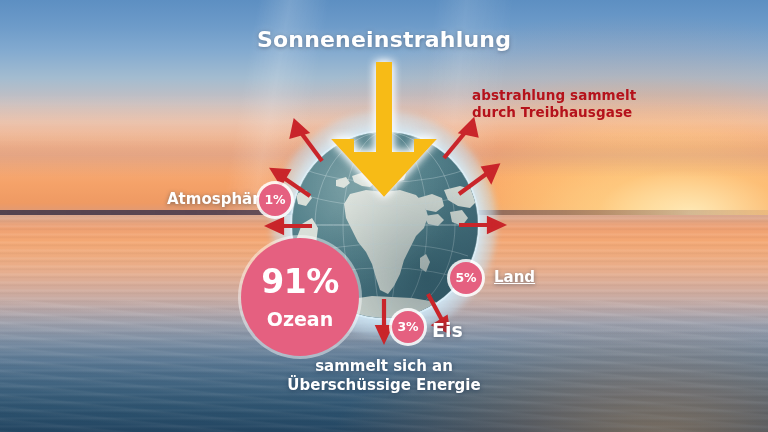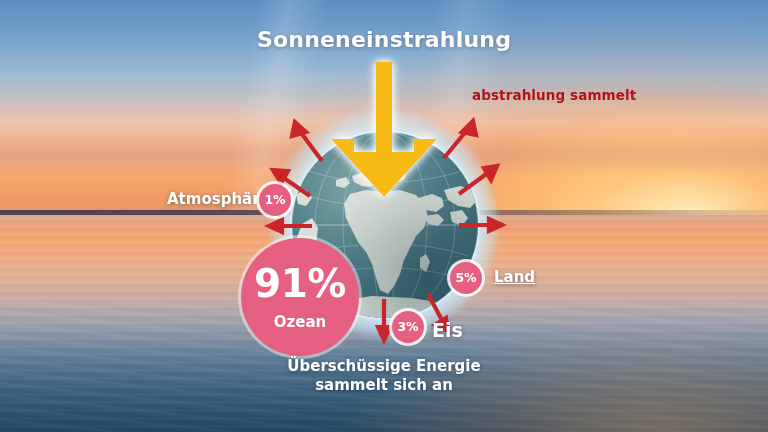--- a/index.html
+++ b/index.html
@@ -223,22 +223,22 @@
     align-items: center;
     justify-content: center;
     line-height: 1;
     box-shadow: 0 0 0 3px rgba(255,255,255,0.85);
   }
   .badge-ozean {
     left: 241px; top: 238px;
     width: 118px; height: 118px;
     box-shadow: 0 0 0 3px rgba(255,255,255,0.45);
   }
-  .badge-ozean .pct { font-size: 39px; letter-spacing: -.5px; }
-  .badge-ozean .sub { font-size: 15px; margin-top: 12px; }
+  .badge-ozean .pct { font-size: 33px; letter-spacing: -.5px; }
+  .badge-ozean .sub { font-size: 19px; margin-top: 12px; }
   .badge-sm { width: 32px; height: 32px; font-size: 12.5px; }
   .badge-atmos { left: 259px; top: 184px; }
   .badge-land  { left: 450px; top: 262px; }
   .badge-eis   { left: 392px; top: 311px; }
 
   .side-label {
     position: absolute;
     color: #ffffff;
     font-size: 15px;
     font-weight: bold;
@@ -393,20 +393,21 @@
                  L384 197
                  L331 139
                  L354 139
                  L354 152
                  L376 152 Z" fill="#f7bb16"></path>
       </g>
     </svg>
 
     <div class="ghg-note">
       <div>abstrahlung sammelt</div>
+      <div>durch Treibhausgase</div>
     </div>
 
     <div class="badge badge-ozean">
       <div class="pct">91%</div>
       <div class="sub">Ozean</div>
     </div>
 
     <div class="side-label label-atmos">Atmosphäre</div>
     <div class="badge badge-sm badge-atmos">
       <span>1%</span>
@@ -416,18 +417,18 @@
       <span>5%</span>
     </div>
     <div class="side-label label-land">Land</div>
 
     <div class="badge badge-sm badge-eis">
       <span>3%</span>
     </div>
     <div class="side-label label-eis">Eis</div>
 
     <div class="bottom-note">
+      <div>sammelt sich an</div>
       <div>Überschüssige Energie</div>
-      <div>sammelt sich an</div>
     </div>
 
   </div>
 </div>
 
 </body></html>

